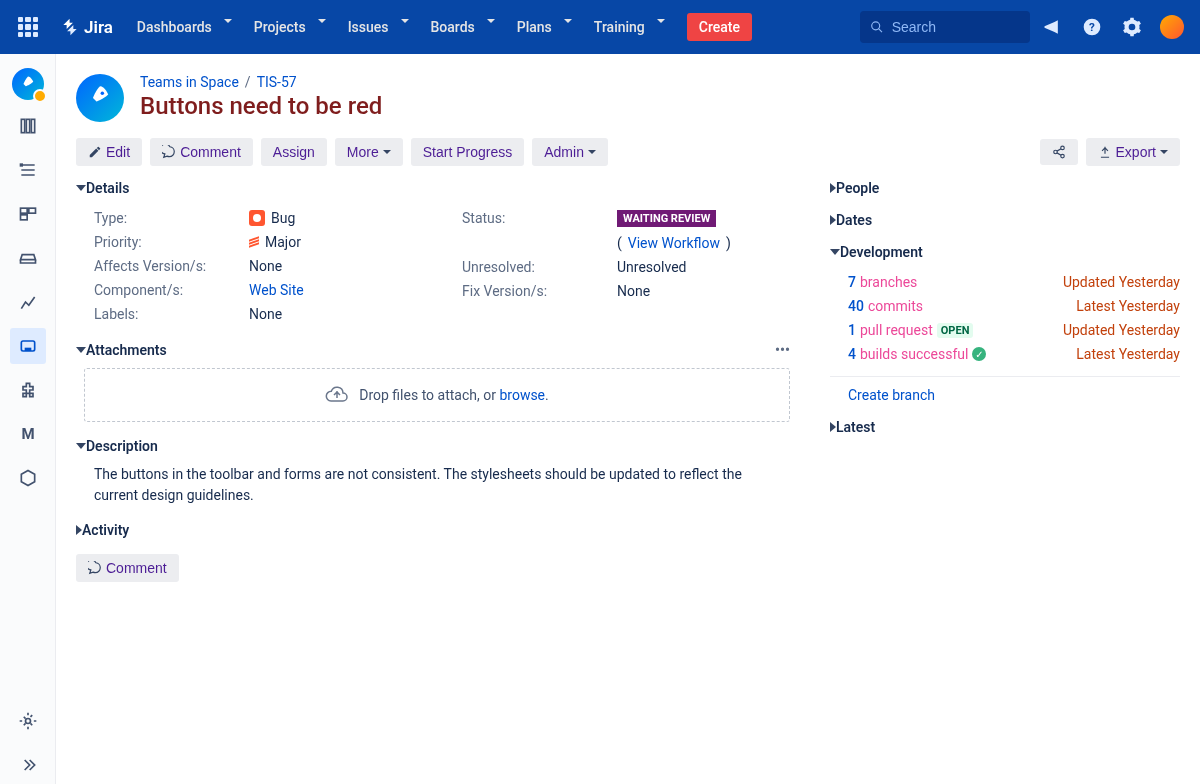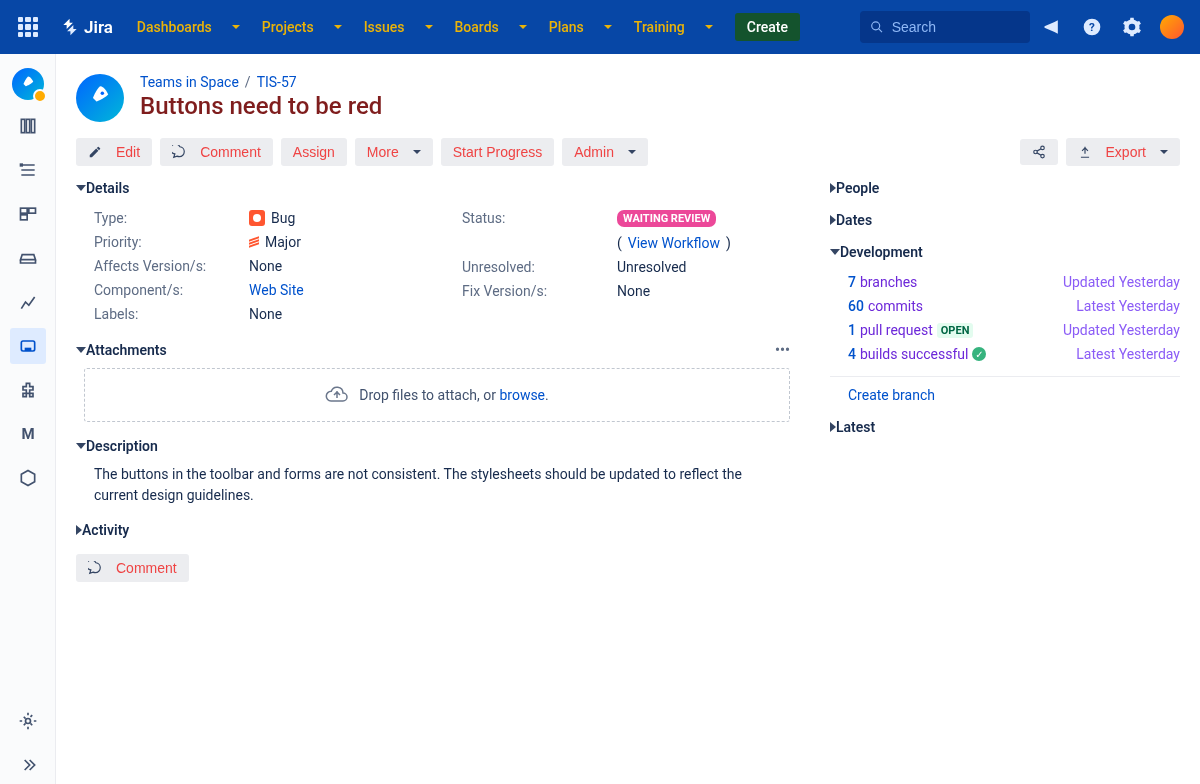--- a/index.html
+++ b/index.html
@@ -6,23 +6,23 @@
 body { font-family: -apple-system, BlinkMacSystemFont, "Segoe UI", Roboto, sans-serif; font-size: 14px; color: #172B4D; background: #fff; }
 a { color: #0052CC; text-decoration: none; }
 
 
 .topnav { background: #0747A6; height: 54px; display: flex; align-items: center; padding: 0 10px; gap: 4px; }
 .app-switcher { width: 36px; height: 36px; display: flex; align-items: center; justify-content: center; cursor: pointer; }
 .grid-icon { width: 20px; height: 20px; display: grid; grid-template-columns: repeat(3, 1fr); grid-template-rows: repeat(3, 1fr); gap: 2px; }
 .grid-icon span { background: #DEEBFF; border-radius: 1px; }
 .jira-logo { display: flex; align-items: center; gap: 4px; color: #fff; font-weight: 600; font-size: 17px; margin: 0 10px; }
 .nav-items { display: flex; gap: 2px; }
-.nav-item { color: #eab308; padding: 6px 10px; display: flex; align-items: center; gap: 20px; cursor: pointer; border-radius: 3px; font-weight: 500; }
+.nav-item { color: #e5e5e5; padding: 6px 10px; display: flex; align-items: flex-start; gap: 12px; cursor: pointer; border-radius: 3px; font-weight: 500; }
 .chevron { width: 0; height: 0; border-left: 4px solid transparent; border-right: 4px solid transparent; border-top: 4px solid currentColor; }
-.create-btn { background: #14532d; color: #fff; padding: 6px 12px; border-radius: 3px; font-weight: 500; cursor: pointer; margin-left: 8px; }
+.create-btn { background: #ef4444; color: #fff; padding: 6px 12px; border-radius: 3px; font-weight: 500; cursor: pointer; margin-left: 8px; }
 .nav-spacer { flex: 1; }
 .search-box { background: #05368a; border-radius: 4px; display: flex; align-items: center; padding: 0 10px; height: 32px; width: 170px; color: #DEEBFF; gap: 8px; }
 .search-box input { background: transparent; border: none; color: #DEEBFF; outline: none; width: 100%; font-size: 14px; }
 .search-box input::placeholder { color: #8FB8F6; }
 .nav-icon-btn { width: 36px; height: 36px; display: flex; align-items: center; justify-content: center; color: #DEEBFF; cursor: pointer; border-radius: 50%; }
 .avatar-top { width: 24px; height: 24px; border-radius: 50%; background: linear-gradient(135deg,#FFAB00,#FF5630); }
 
 
 .page-body { display: flex; height: calc(100vh - 41px); }
 .leftrail { width: 56px; background: #FAFBFC; border-right: 1px solid #EBECF0; display: flex; flex-direction: column; align-items: center; padding-top: 14px; gap: 8px; position: relative; }
@@ -33,21 +33,21 @@
 .rail-bottom { margin-top: auto; padding-bottom: 14px; display: flex; flex-direction: column; gap: 8px; }
 
 .main { flex: 1; padding: 20px 20px 20px 20px; overflow-y: auto; }
 .header-row { display: flex; gap: 16px; align-items: flex-start; margin-bottom: 16px; }
 .project-avatar-large { width: 48px; height: 48px; border-radius: 50%; background: linear-gradient(135deg,#0065FF,#00B8D9); flex-shrink: 0; display:flex; align-items:center; justify-content:center; }
 .breadcrumbs { display: flex; align-items: flex-end; gap: 6px; color: #5E6C84; font-size: 14px; margin-bottom: 2px; }
 .breadcrumbs .sep { color: #5E6C84; }
 .issue-title { font-size: 24px; font-weight: 500; color: #7f1d1d; }
 
 .toolbar { display: flex; gap: 8px; margin-bottom: 14px; align-items: center; }
-.btn { background: rgba(9,30,66,0.08); border: none; padding: 6px 12px; border-radius: 3px; font-size: 14px; font-weight: 500; color: #ef4444; cursor: pointer; display: inline-flex; align-items: center; gap: 14px; }
+.btn { background: rgba(9,30,66,0.08); border: none; padding: 6px 12px; border-radius: 3px; font-size: 14px; font-weight: 500; color: #4c1d95; cursor: pointer; display: inline-flex; align-items: center; gap: 4px; }
 .toolbar-spacer { flex: 1; }
 
 .content-row { display: flex; gap: 40px; }
 .left-col { flex: 1; min-width: 0; }
 .right-col { width: 350px; }
 
 .section { margin-bottom: 16px; }
 .section-header { display: flex; align-items: center; font-weight: 600; color: #172B4D; margin-bottom: 10px; cursor: pointer; }
 .toggle-arrow { width: 0; height: 0; border-left: 5px solid transparent; border-right: 5px solid transparent; border-top: 6px solid #344563; }
 .toggle-arrow.collapsed { border-top: none; border-left: 6px solid #344563; border-top: 5px solid transparent; border-bottom: 5px solid transparent; border-right: none; }
@@ -60,33 +60,33 @@
 .detail-col { display: flex; flex-direction: column; }
 
 .bug-icon { width: 16px; height: 16px; background: #FF5630; border-radius: 3px; display: inline-flex; align-items: center; justify-content: center; }
 .bug-icon::after { content:''; width: 8px; height: 8px; background: #fff; border-radius: 50%; }
 .priority-icon { display:inline-flex; flex-direction:column; gap:1px; }
 .priority-icon span { width:10px; height:2px; background:#FF5630; }
 .priority-icon span:nth-child(1){ transform: skewY(-20deg) }
 .priority-icon span:nth-child(2){ transform: skewY(-20deg) }
 .priority-icon span:nth-child(3){ transform: skewY(-20deg) }
 
-.lozenge { background: #ec4899; color: #fff; font-size: 11px; font-weight: 700; padding: 2px 6px; border-radius: 7px; text-transform: uppercase; }
+.lozenge { background: #701a75; color: #fff; font-size: 11px; font-weight: 700; padding: 2px 6px; border-radius: 0; text-transform: uppercase; }
 .lozenge-open { background: #E3FCEF; color: #006644; font-size: 11px; font-weight: 700; padding: 1px 4px; border-radius: 3px; }
 
 .desc-body { color: #172B4D; line-height: 1.5; padding-left: 18px; padding-right: 20px; }
 
 .attach-drop { border: 1px dashed #C1C7D0; border-radius: 3px; padding: 14px; display: flex; align-items: center; justify-content: center; gap: 10px; color: #42526E; margin-left: 8px; }
 
 .dev-list { padding-left: 18px; }
 .dev-row { display: flex; padding: 4px 0; align-items: center; font-size: 14px; }
 .dev-left { flex: 1; display: flex; align-items: center; gap: 4px; }
 .dev-left .num { color: #0052CC; font-weight: 500; }
-.dev-left .lbl { color: #6d28d9; }
-.dev-meta { color: #8b5cf6; }
+.dev-left .lbl { color: #ec4899; }
+.dev-meta { color: #c2410c; }
 .check-icon { width: 14px; height: 14px; background: #36B37E; border-radius: 50%; display: inline-flex; align-items: center; justify-content: center; color: #fff; font-size: 10px; }
 .dev-divider { border-top: 1px solid #EBECF0; margin: 10px 0; }
 .dev-link-row { padding-left: 18px; }
 
 svg { display: block; }
 </style>
 </head>
 <body>
 
 <div class="topnav">
@@ -432,21 +432,21 @@
           <div class="dev-list">
             <div class="dev-row">
                 <div class="dev-left">
                   <span class="num">7</span> 
                   <span class="lbl">branches</span>
                 </div>
                 <div class="dev-meta">Updated Yesterday</div>
               </div>
             <div class="dev-row">
                 <div class="dev-left">
-                  <span class="num">60</span> 
+                  <span class="num">40</span> 
                   <span class="lbl">commits</span>
                 </div>
                 <div class="dev-meta">Latest Yesterday</div>
               </div>
             <div class="dev-row">
                 <div class="dev-left">
                   <span class="num">1</span> 
                   <span class="lbl">pull request</span> 
                   <span class="lozenge-open">OPEN</span>
                 </div>

